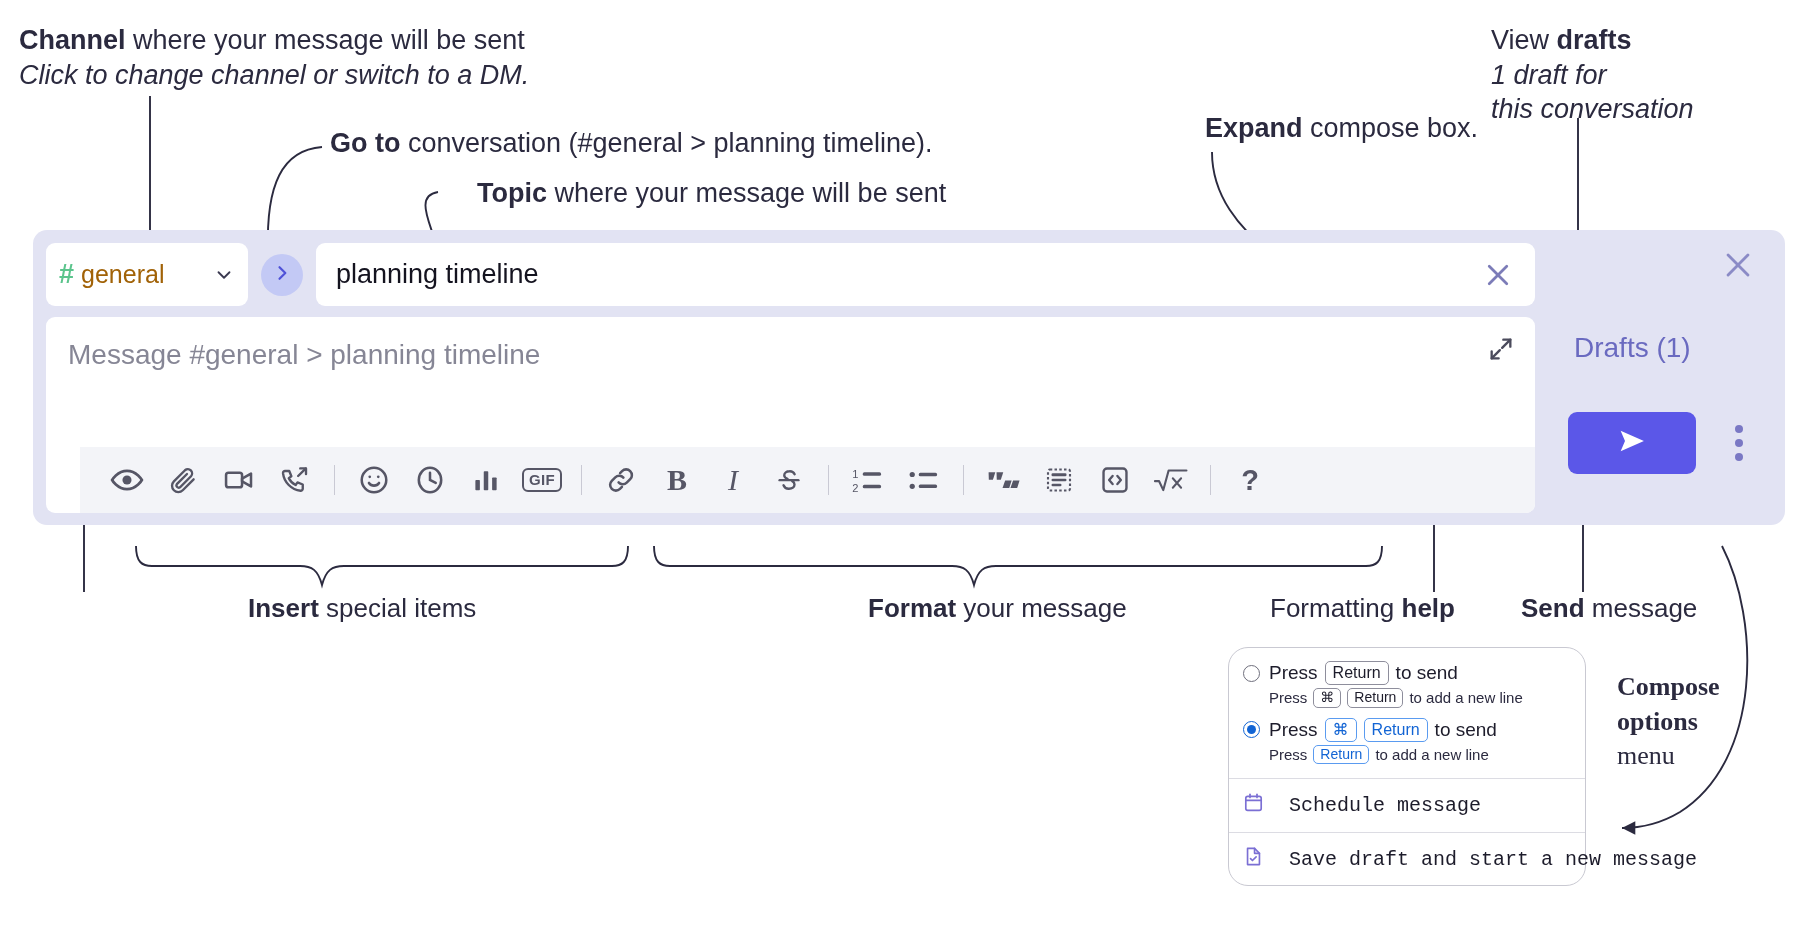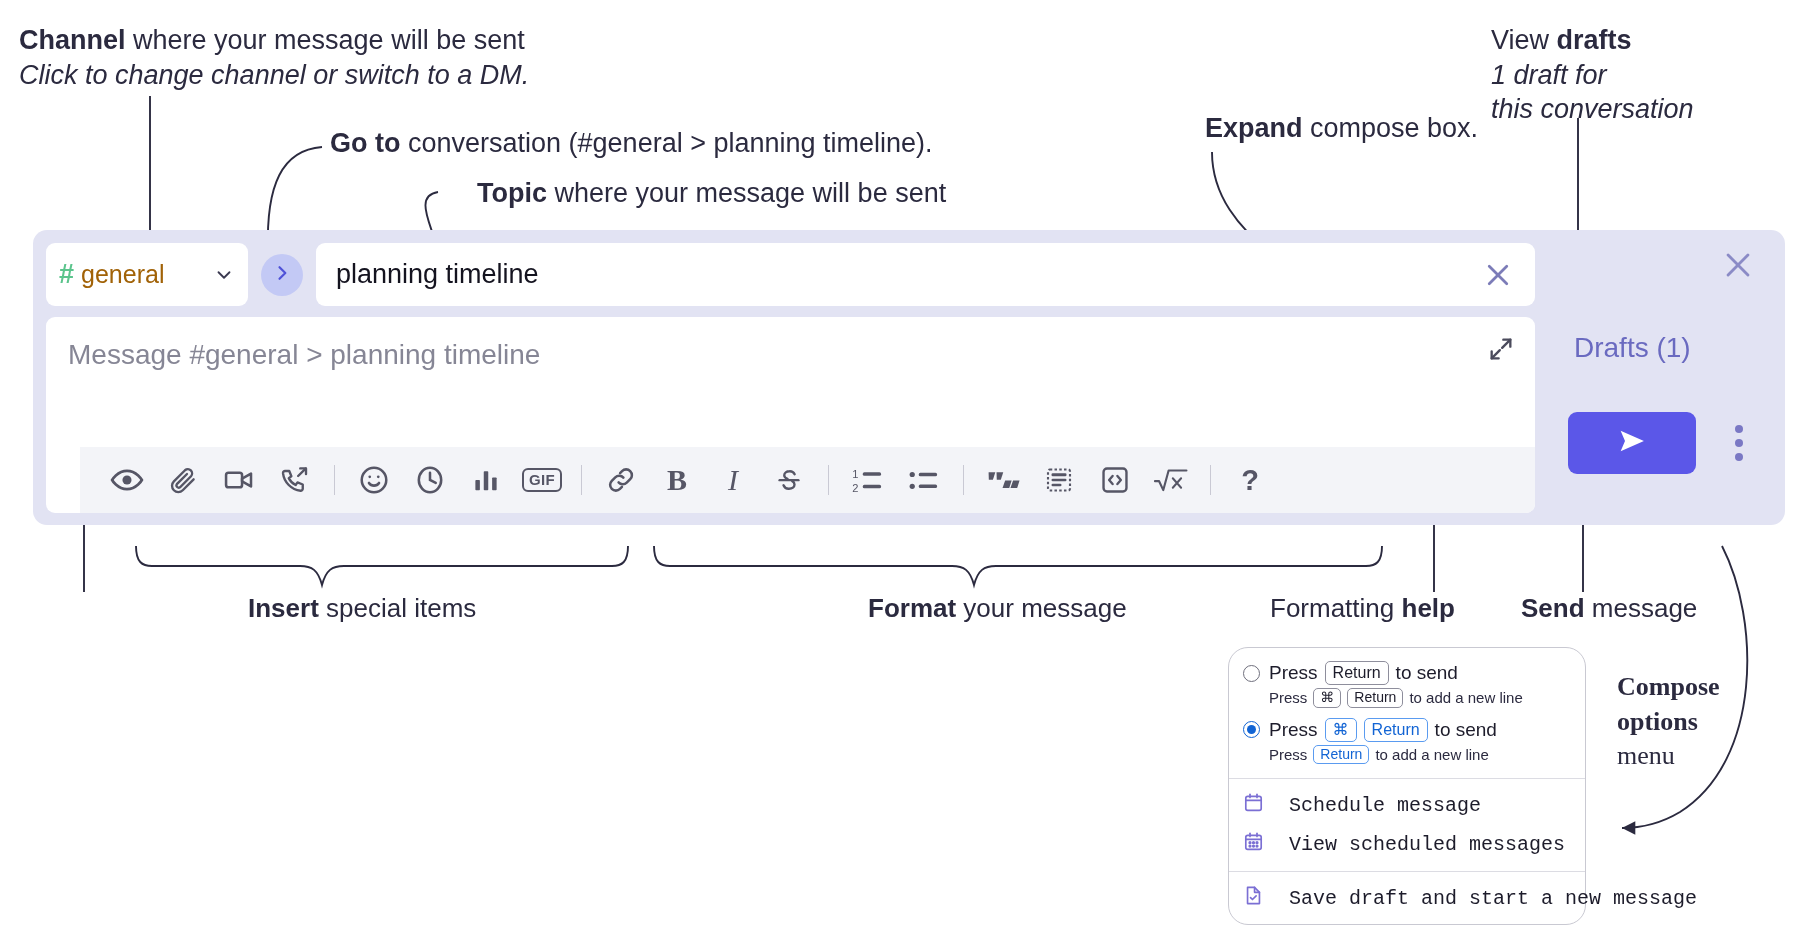--- a/index.html
+++ b/index.html
@@ -534,37 +534,20 @@
         <svg width="21" height="21" viewBox="0 0 24 24" fill="none" stroke="#7b6fd4" stroke-width="1.9" stroke-linecap="round">
           <rect x="3.2" y="5" width="17.6" height="16" rx="2.2"></rect>
             <line x1="3.2" y1="9.6" x2="20.8" y2="9.6"></line>
           <line x1="8" y1="2.6" x2="8" y2="6.4"></line>
             <line x1="16" y1="2.6" x2="16" y2="6.4"></line>
         </svg>
       </span>
       <span>Schedule message</span>
     </div>
 
-    <div class="menu-item">
-      <span>
-        <svg width="21" height="21" viewBox="0 0 24 24" fill="none" stroke="#7b6fd4" stroke-width="1.9" stroke-linecap="round">
-          <rect x="3.2" y="5" width="17.6" height="16" rx="2.2"></rect>
-            <line x1="3.2" y1="9.6" x2="20.8" y2="9.6"></line>
-          <line x1="8" y1="2.6" x2="8" y2="6.4"></line>
-            <line x1="16" y1="2.6" x2="16" y2="6.4"></line>
-          <circle cx="8" cy="13.4" r="0.9" fill="#7b6fd4"></circle>
-            <circle cx="12" cy="13.4" r="0.9" fill="#7b6fd4"></circle>
-            <circle cx="16" cy="13.4" r="0.9" fill="#7b6fd4"></circle>
-          <circle cx="8" cy="17.2" r="0.9" fill="#7b6fd4"></circle>
-            <circle cx="12" cy="17.2" r="0.9" fill="#7b6fd4"></circle>
-            <circle cx="16" cy="17.2" r="0.9" fill="#7b6fd4"></circle>
-        </svg>
-      </span>
-      <span>View scheduled messages</span>
-    </div>
 
     <div class="menu-div"></div>
 
     <div class="menu-item">
       <span>
         <svg width="21" height="21" viewBox="0 0 24 24" fill="none" stroke="#7b6fd4" stroke-width="1.9" stroke-linecap="round" stroke-linejoin="round">
           <path d="M5.2 2.8h8l5.6 5.6v12.8H5.2Z"></path>
             <polyline points="13.2 2.8 13.2 8.4 18.8 8.4"></polyline>
           <polyline points="8.6 14.4 10.8 16.6 15 12.4"></polyline>
         </svg>

